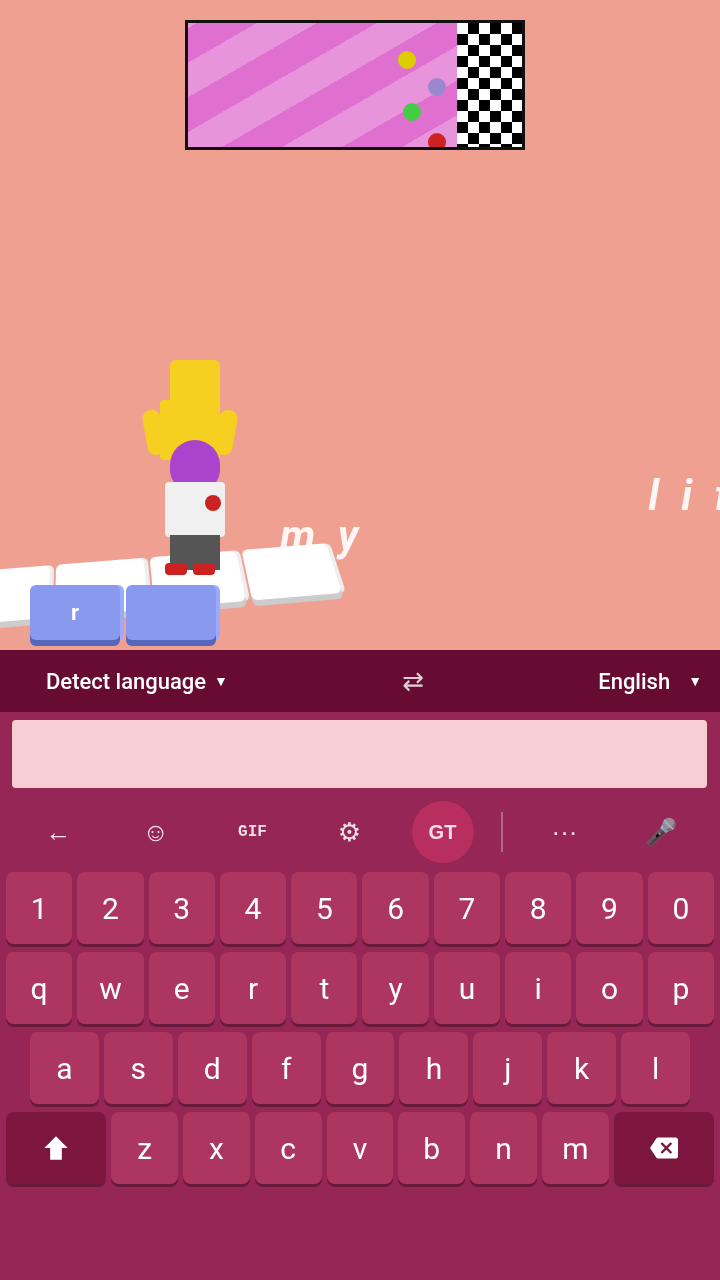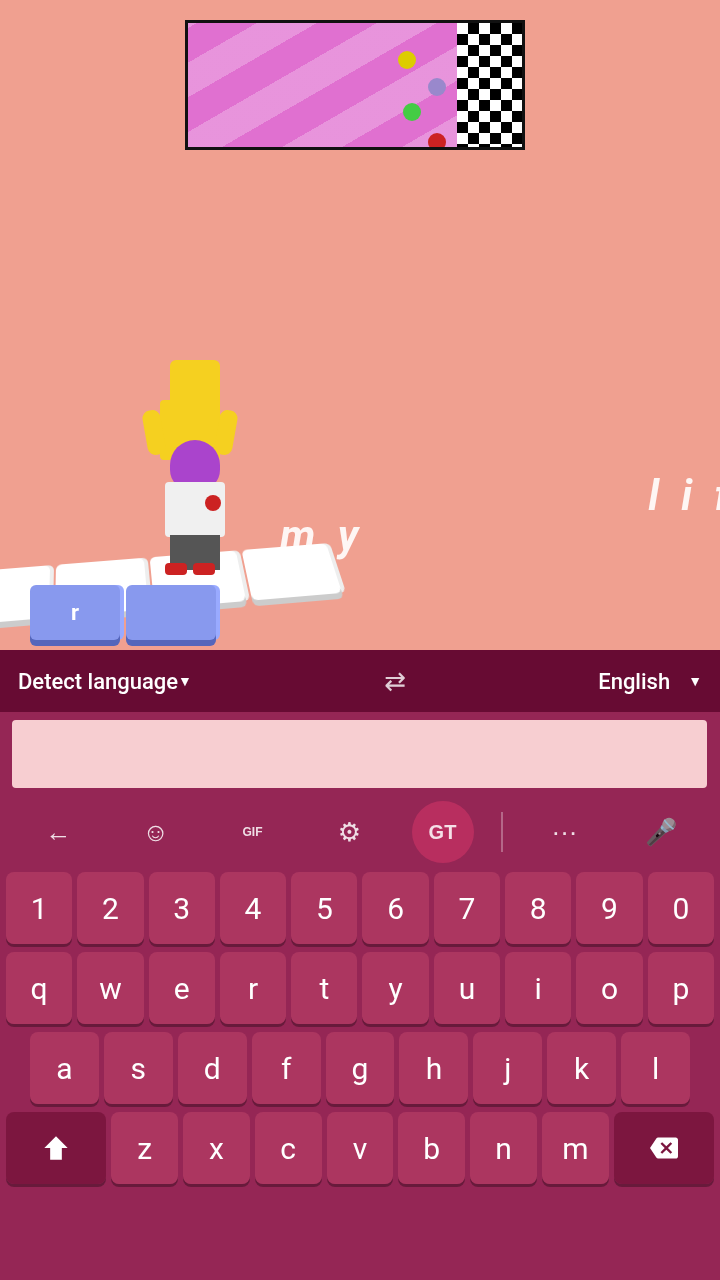--- a/index.html
+++ b/index.html
@@ -195,23 +195,25 @@
       background: rgba(100, 10, 50, 0.95);
       display: flex;
       align-items: center;
       justify-content: space-between;
       padding: 0 18px;
     }
 
     .lang-detect {
       display: flex;
       align-items: center;
+      gap: 8px;
       color: #fff;
       font-size: 22px;
       font-weight: 500;
+      margin-left: 28px;
     }
 
     .lang-english {
       display: flex;
       align-items: center;
       gap: 18px;
       color: #fff;
       font-size: 22px;
       font-weight: 500;
     }
@@ -267,23 +269,24 @@
       height: 62px;
     }
 
     .toolbar-divider {
       width: 2px;
       height: 40px;
       background: rgba(255,255,255,0.3);
     }
 
     .gif-label {
-      font-size: 12px;
+      font-size: 16px;
       font-weight: bold;
       color: rgba(255,255,255,0.85);
+      font-family: Liberation Mono, monospace;
     }
 
     
     #num-row {
       display: flex;
       justify-content: space-around;
       padding: 4px 6px;
       gap: 5px;
     }
 

